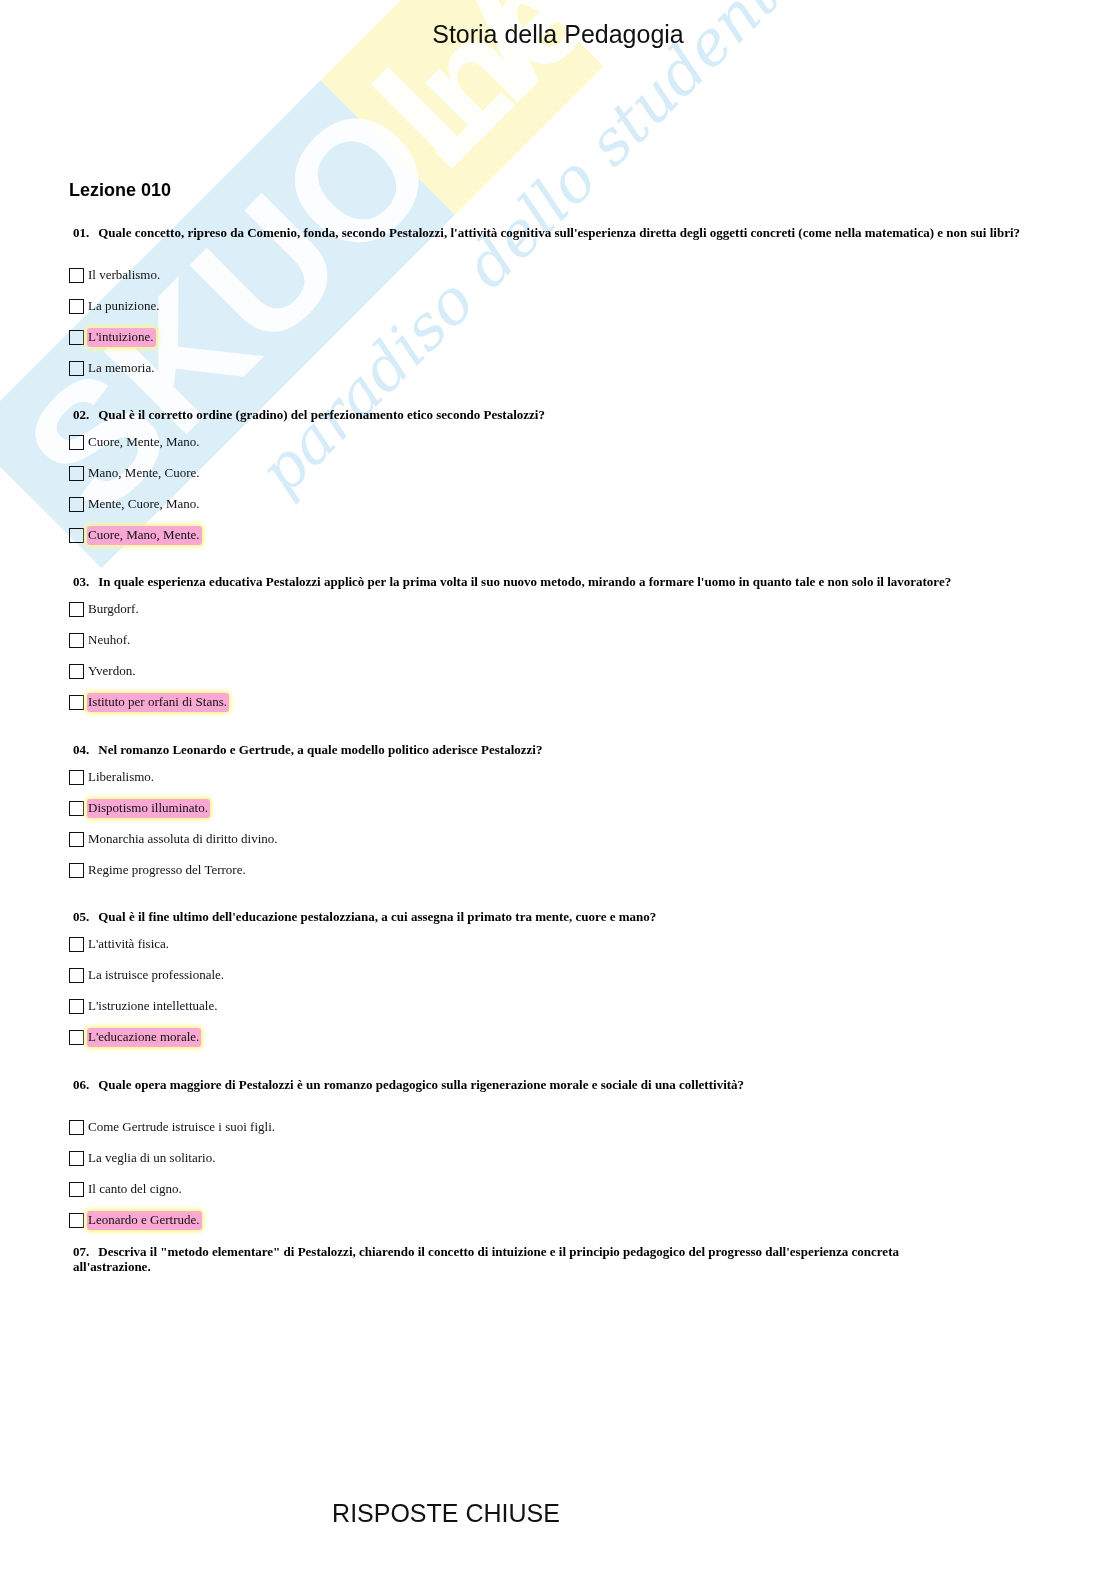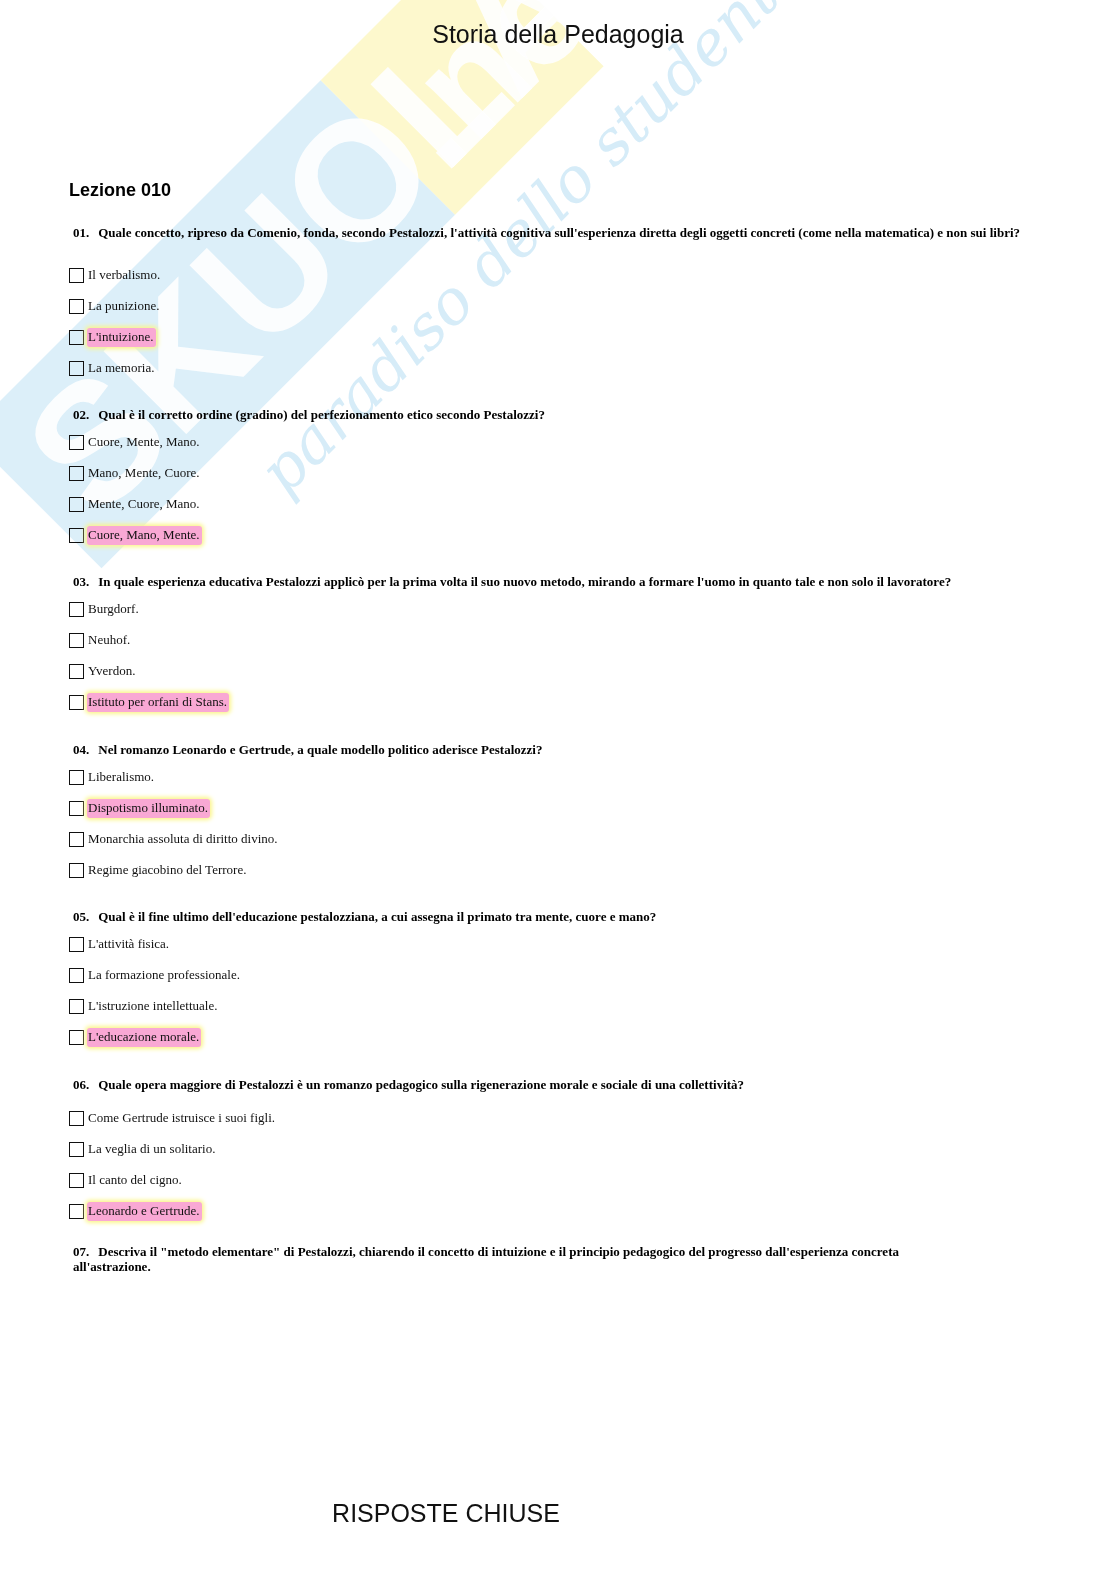--- a/index.html
+++ b/index.html
@@ -142,50 +142,50 @@
         <div class="option">
             <span class="checkbox"></span>
             <span class="opt-label correct">Dispotismo illuminato.</span>
           </div>
         <div class="option">
             <span class="checkbox"></span>
             <span class="opt-label">Monarchia assoluta di diritto divino.</span>
           </div>
         <div class="option">
             <span class="checkbox"></span>
-            <span class="opt-label">Regime giacobino del Terrore.</span>
+            <span class="opt-label">Regime progresso del Terrore.</span>
           </div>
       </div>
     </div>
 
     <div class="question" style="top:905px;">
       <p class="q-text"><span class="q-num">05.</span><span>Qual è il fine ultimo dell'educazione pestalozziana, a cui assegna il primato tra mente, cuore e mano?</span></p>
       <div class="options" style="margin-top:5px">
         <div class="option">
             <span class="checkbox"></span>
             <span class="opt-label">L'attività fisica.</span>
           </div>
         <div class="option">
             <span class="checkbox"></span>
-            <span class="opt-label">La formazione professionale.</span>
+            <span class="opt-label">La istruisce professionale.</span>
           </div>
         <div class="option">
             <span class="checkbox"></span>
             <span class="opt-label">L'istruzione intellettuale.</span>
           </div>
         <div class="option">
             <span class="checkbox"></span>
             <span class="opt-label correct">L'educazione morale.</span>
           </div>
       </div>
     </div>
 
     <div class="question" style="top:1073px;">
       <p class="q-text"><span class="q-num">06.</span><span>Quale opera maggiore di Pestalozzi è un romanzo pedagogico sulla rigenerazione morale e sociale di una collettività?</span></p>
-      <div class="options" style="margin-top:11px">
+      <div class="options" style="margin-top:20px">
         <div class="option">
             <span class="checkbox"></span>
             <span class="opt-label">Come Gertrude istruisce i suoi figli.</span>
           </div>
         <div class="option">
             <span class="checkbox"></span>
             <span class="opt-label">La veglia di un solitario.</span>
           </div>
         <div class="option">
             <span class="checkbox"></span>

